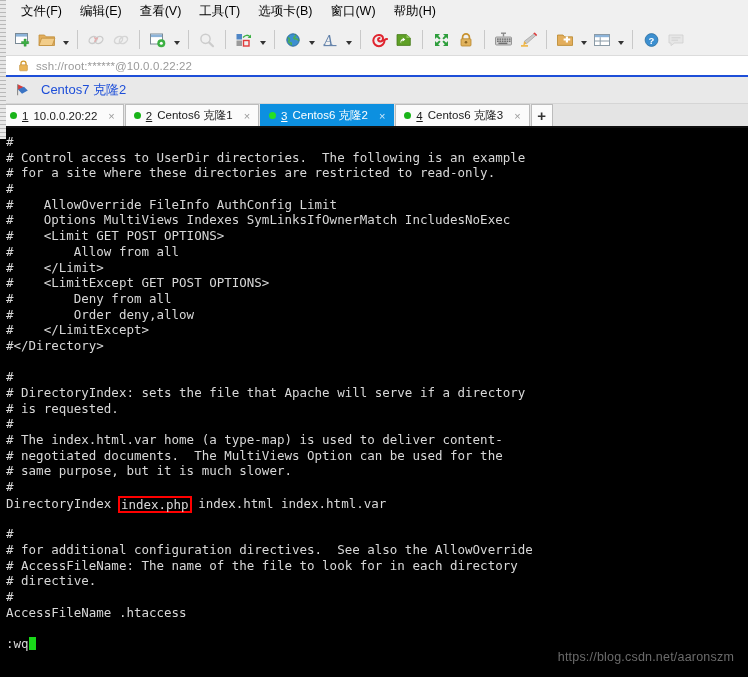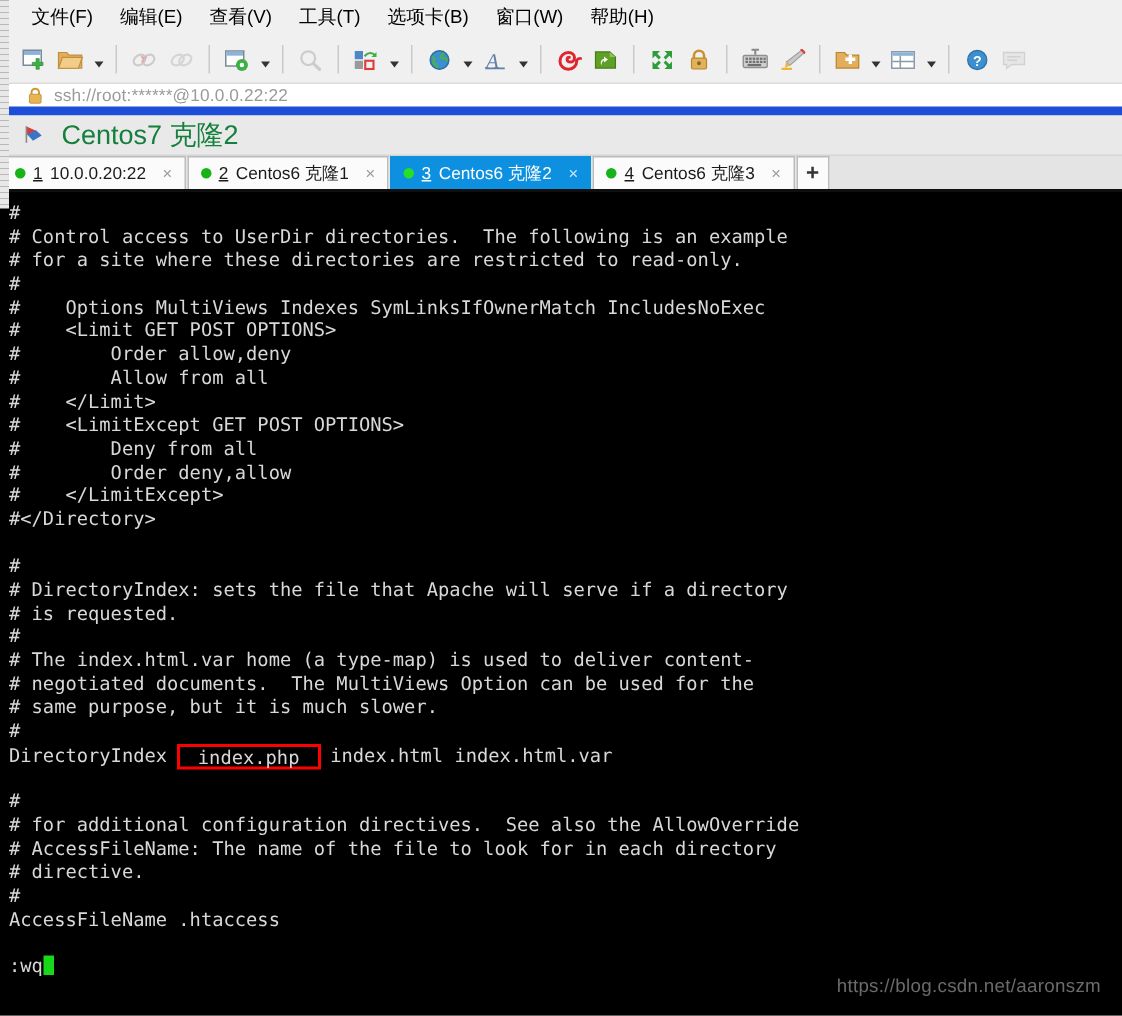--- a/index.html
+++ b/index.html
@@ -49,31 +49,31 @@
   .tb-arrow i {
     display:block; width:0;height:0;
     border-left:3.5px solid transparent; border-right:3.5px solid transparent;
     border-top:4px solid #333;
   }
   .tb-sep { width:1px; height:19px; background:#c9c9c9; margin:0 5px; }
 
   
   .addrbar {
     height:21px; background:#ffffff; display:flex; align-items:center;
-    padding-left:18px; border-bottom:6px solid #1d4ed8; flex:0 0 auto; gap:7px;
+    padding-left:18px; border-bottom:2px solid #1d4ed8; flex:0 0 auto; gap:7px;
   }
   .addr-text { font-size:11.5px; color:#9a9a9a; letter-spacing:.1px; }
 
   
   .sess-title {
     height:27px; background:#e9e9e9; display:flex; align-items:center;
     padding-left:16px; gap:10px; flex:0 0 auto;
     border-bottom:1px solid #d5d5d5;
   }
-  .sess-title .label { font-size:18px; color:#15803d;text-align:right; }
+  .sess-title .label { font-size:13px; color:#1d4ed8;text-align:right; }
 
   
   .tabbar {
     height:24px; background:#e4e4e4; display:flex; align-items:stretch;
     flex:0 0 auto; border-bottom:2px solid #0f0f0f; padding-left:1px;
   }
   .tab {
     display:flex; align-items:center; gap:5px; padding:0 6px 0 8px;
     background:#fbfbfb; border:1px solid #bcbcbc; border-bottom:none;
     margin-right:1px; font-size:11.5px; color:#1a1a1a; cursor:default;
@@ -93,21 +93,21 @@
 
   
   .terminal {
     flex:1 1 auto; background:#000000; position:relative; overflow:hidden;
     font-family:"DejaVu Sans Mono","Liberation Mono",monospace;
     font-size:12.5px; line-height:15.7px; color:#d8d8d8;
     padding:6px 0 0 6px;
   }
   .trow { white-space:pre; height:15.7px; }
   .hl-box {
-    border:2px solid #ff0000; padding:0 12px; margin:0 -1px;
+    border:2px solid #ff0000; padding:0 1px; margin:0 -1px;
     display:inline-block; line-height:13px; position:relative; top:1px;
   }
   .cursor {
     display:inline-block; width:7.5px; height:13px; background:#19d719;
     vertical-align:-2px;
   }
   .watermark {
     position:absolute; right:14px; bottom:11px;
     font-family:"Liberation Sans",sans-serif; font-size:12.5px;
     color:#6b6b6b; letter-spacing:.2px;padding-left:31px;
@@ -397,23 +397,23 @@
       </div>
       <div class="tab-add">+</div>
     </div>
 
   <div class="terminal">
     <div id="term-lines">
         <div class="trow">#</div>
         <div class="trow"># Control access to UserDir directories.  The following is an example</div>
         <div class="trow"># for a site where these directories are restricted to read-only.</div>
         <div class="trow">#</div>
+        <div class="trow">#    AllowOverride FileInfo AuthConfig Limit</div>
         <div class="trow">#    Options MultiViews Indexes SymLinksIfOwnerMatch IncludesNoExec</div>
         <div class="trow">#    &lt;Limit GET POST OPTIONS&gt;</div>
-        <div class="trow">#        Order allow,deny</div>
         <div class="trow">#        Allow from all</div>
         <div class="trow">#    &lt;/Limit&gt;</div>
         <div class="trow">#    &lt;LimitExcept GET POST OPTIONS&gt;</div>
         <div class="trow">#        Deny from all</div>
         <div class="trow">#        Order deny,allow</div>
         <div class="trow">#    &lt;/LimitExcept&gt;</div>
         <div class="trow">#&lt;/Directory&gt;</div>
         <div class="trow">&nbsp;</div>
         <div class="trow">#</div>
         <div class="trow"># DirectoryIndex: sets the file that Apache will serve if a directory</div>

